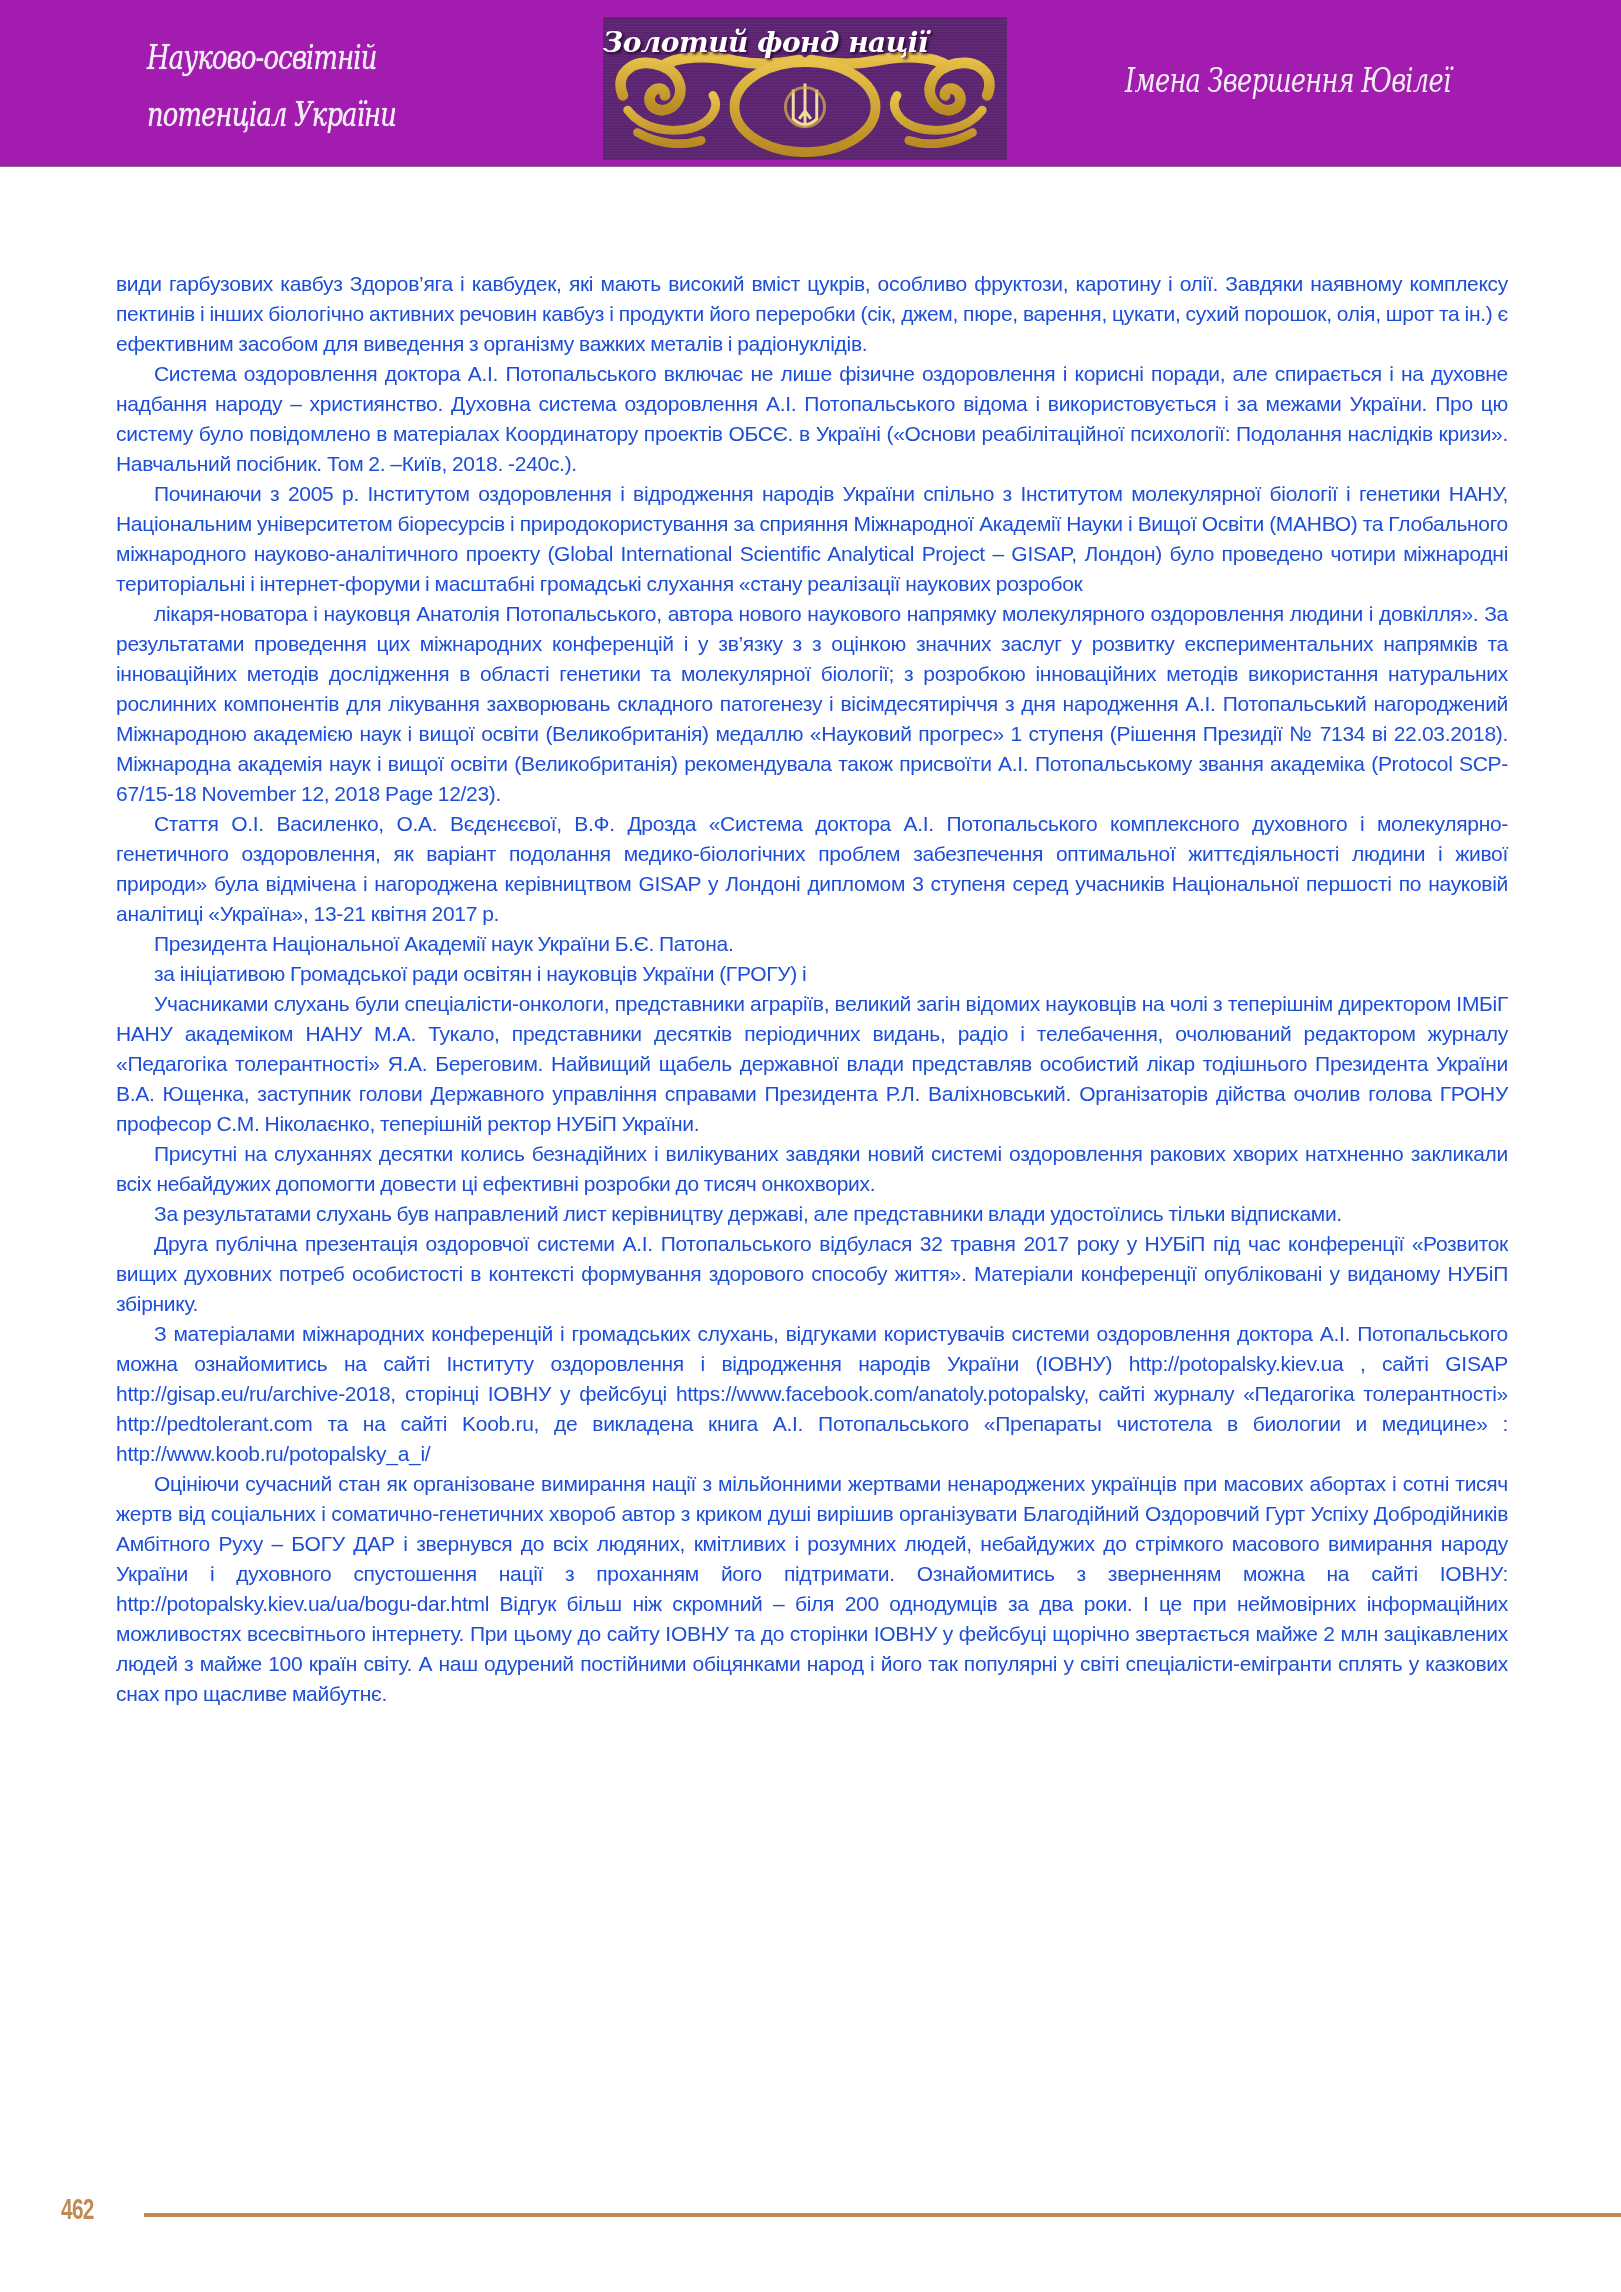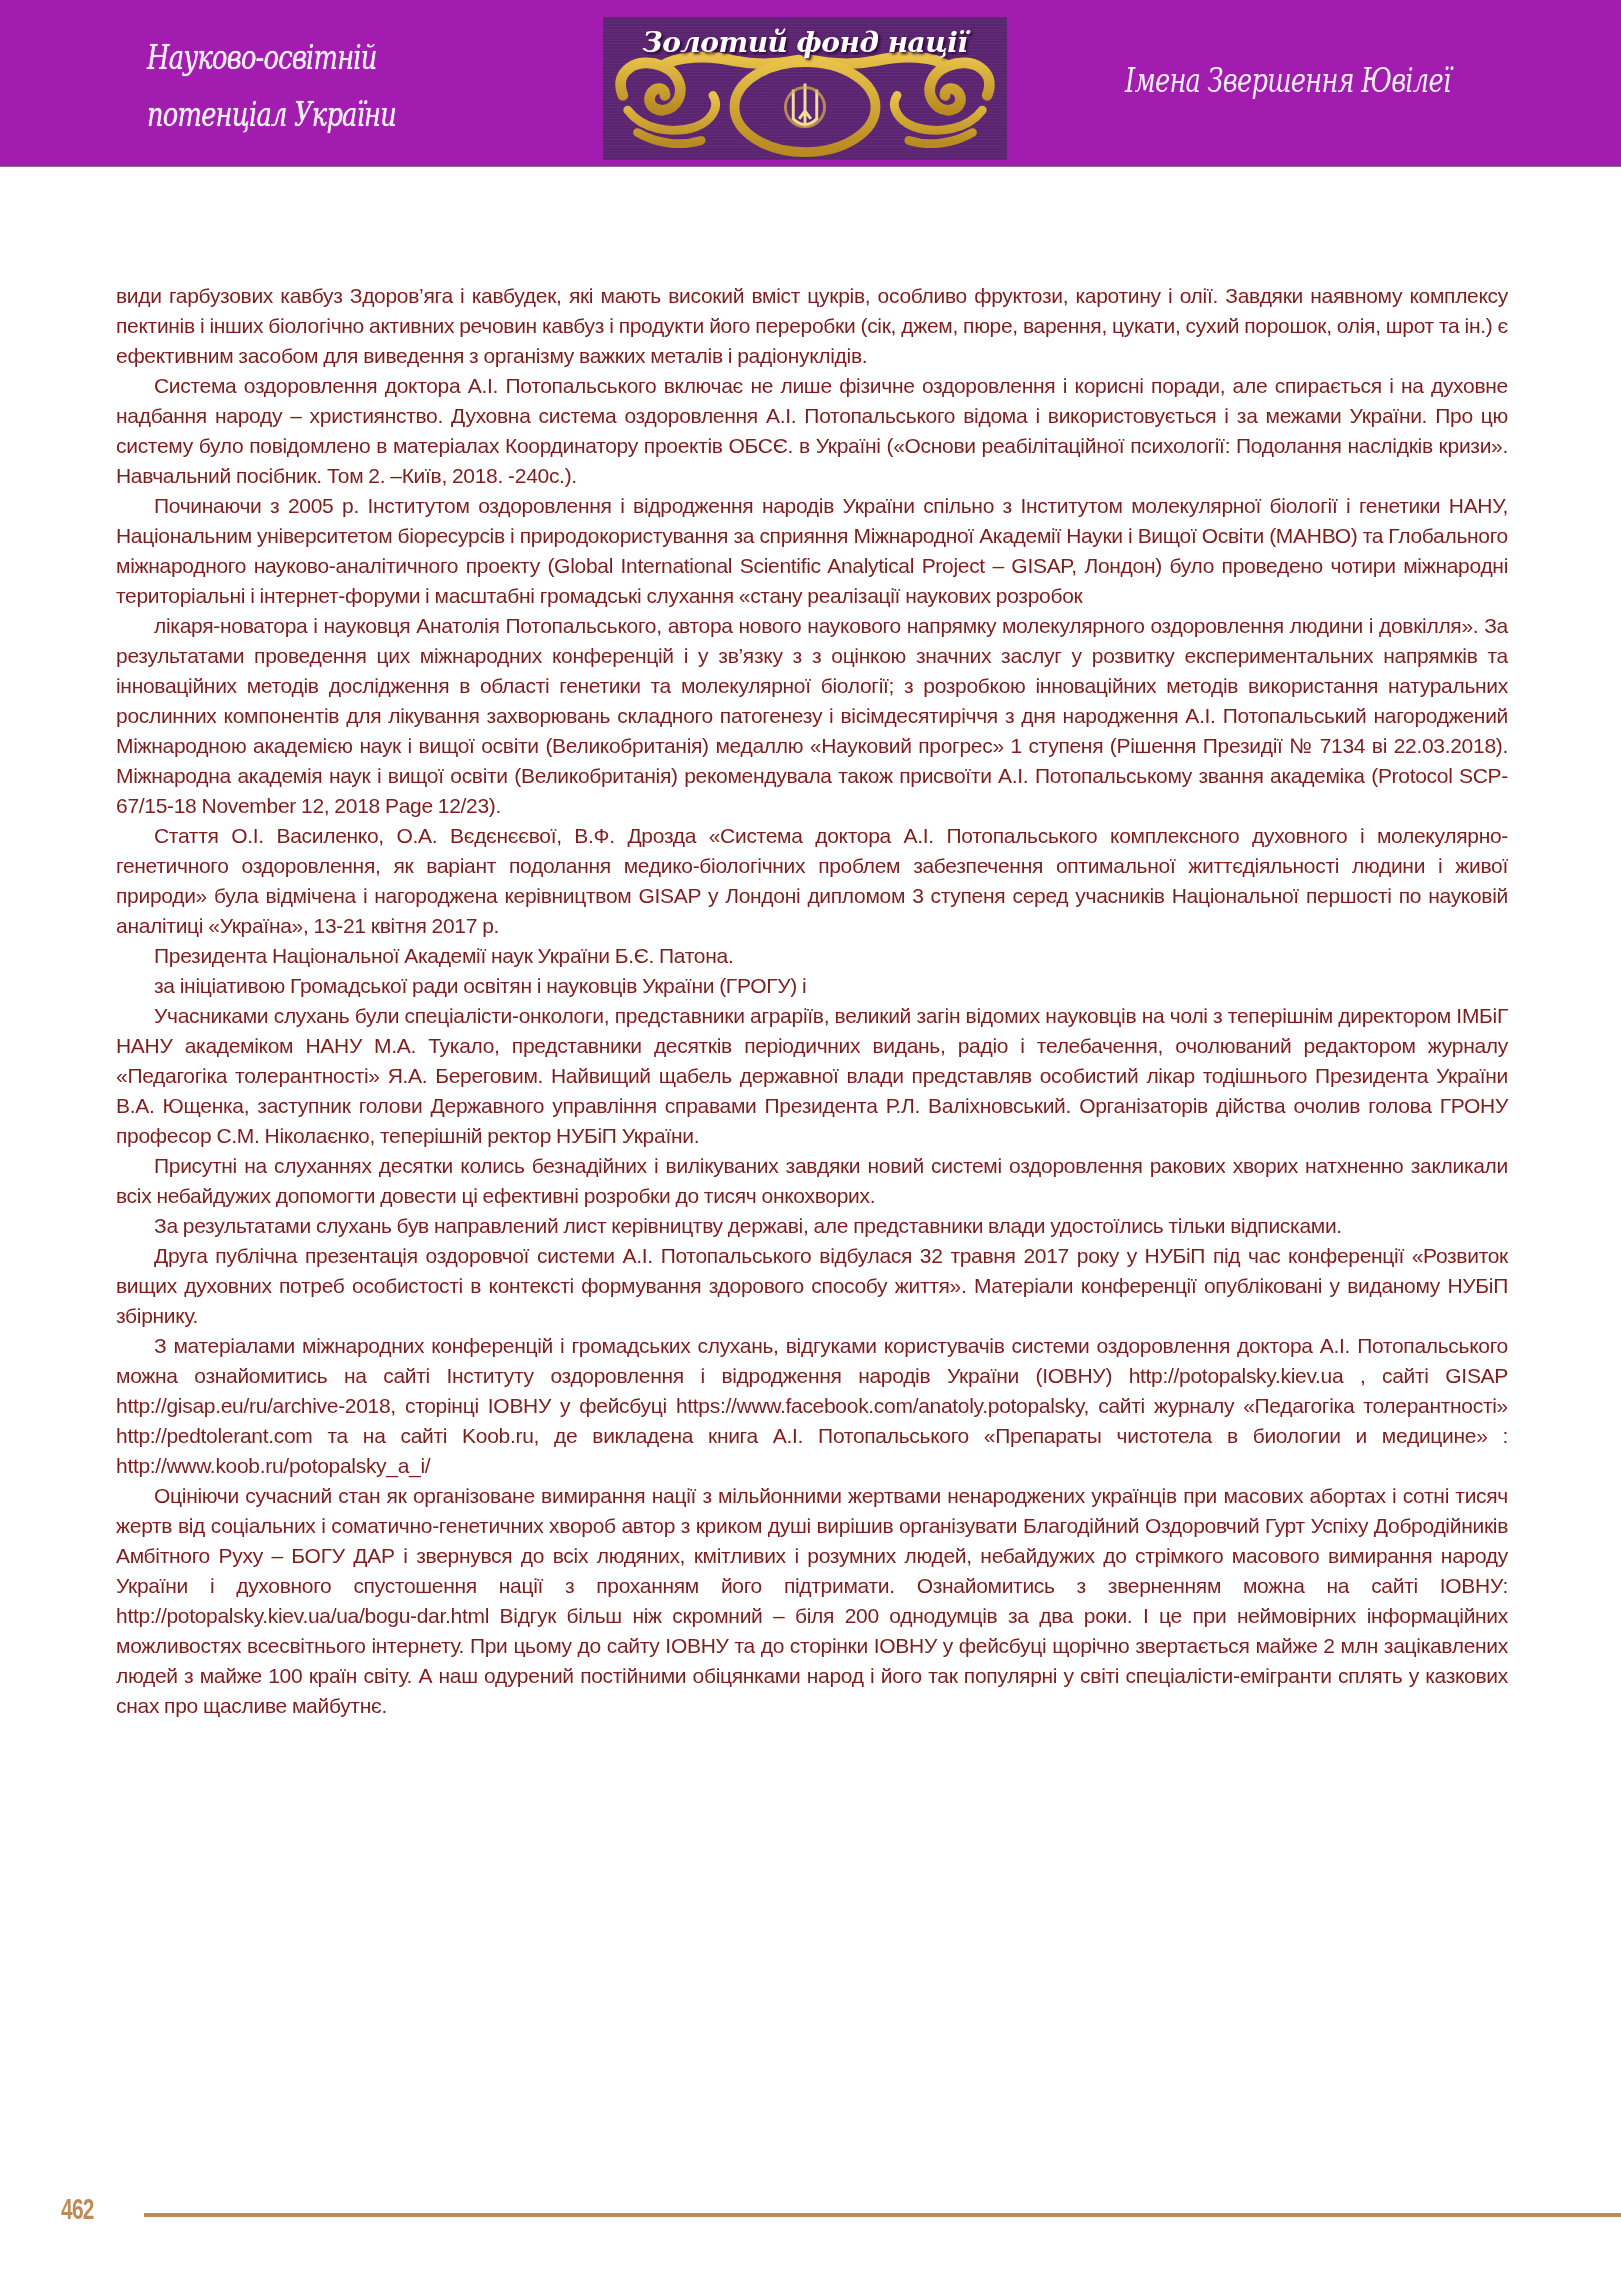--- a/index.html
+++ b/index.html
@@ -25,36 +25,35 @@
       color: #f3eef5; font-size: 33px; white-space: nowrap; letter-spacing: -1px;
       transform: scaleX(0.78); transform-origin: left top;
     }
     .logo {
       position: absolute; left: 603px; top: 16.7px; width: 404px; height: 143px;
       background: #5b2470;
       background-image: repeating-linear-gradient(0deg, rgba(255,255,255,0.04) 0 1px, transparent 1px 2.9px);
       overflow: hidden;
     }
     .logo-title {
-      position: absolute; left: 0; right: 0; top: 9.8px; text-align: center;
+      position: absolute; left: 0; right: 0; top: 9.8px; 
       font-family: "DejaVu Serif", serif; font-style: italic; font-weight: bold;
       color: #ffffff; font-size: 28px; letter-spacing: -0.5px;
       text-shadow: 2px 2px 2.9px #2c0733;
     }
     .logo svg { position: absolute; left: 0; top: 0; }
 
     .content {
       position: absolute; left: 116px; top: 269px; width: 1392px;
       font-family: "Liberation Sans", sans-serif;
       font-size: 21px; line-height: 30px;
       text-align: justify;
-      color: #7f1d1d;
+      color: #1d4ed8;
       letter-spacing: -0.3px;
       word-spacing: -0.5px;
-      margin-top: 12px;
     }
     .content p { text-indent: 0; margin: 0; }
     .content p.ind { text-indent: 38px; }
 
     .footer-num {
       position: absolute; left: 61px; top: 2193px;
       font-family: "Liberation Sans", sans-serif; font-weight: bold;
       font-size: 29px; color: #c08a55; letter-spacing: -1px;
       transform: scaleX(0.72); transform-origin: left top;
     }

